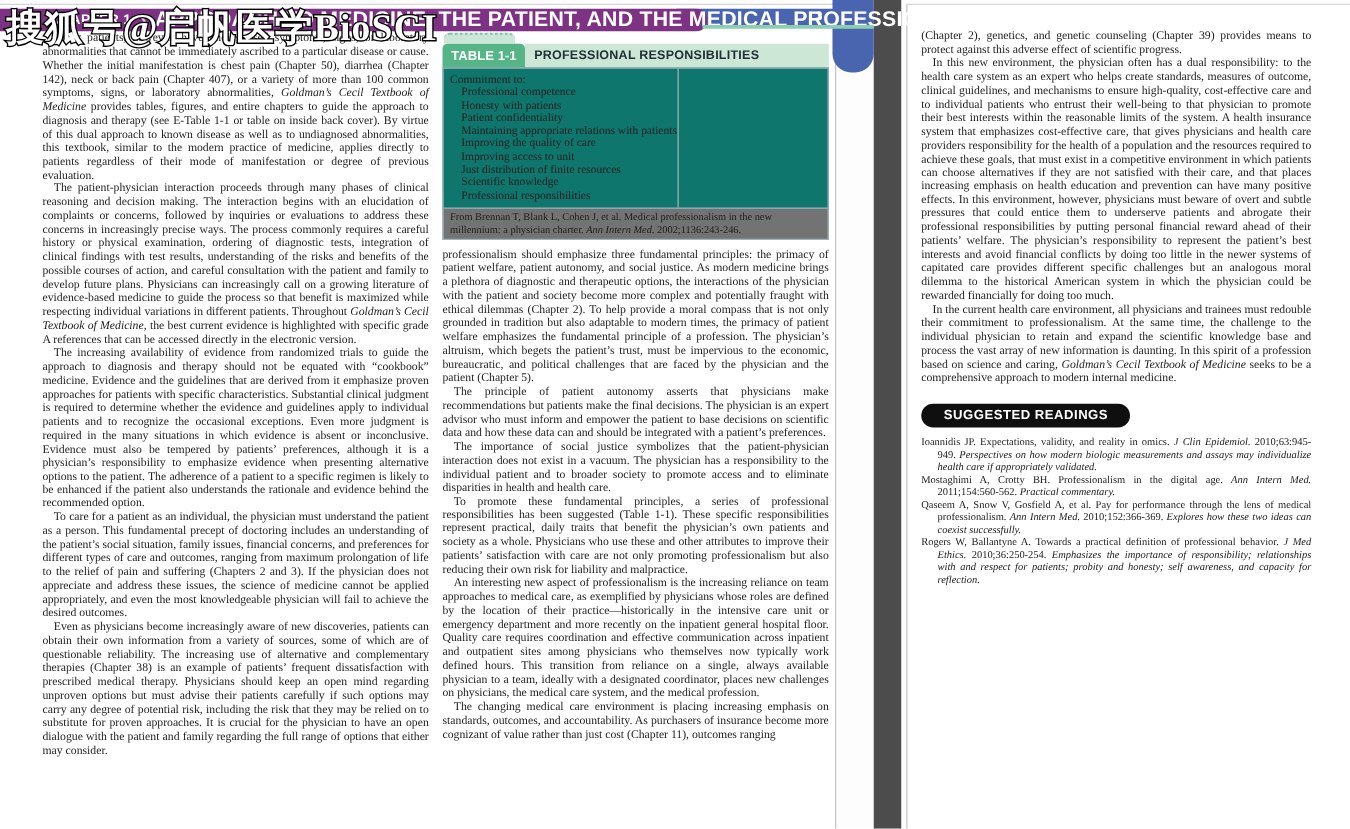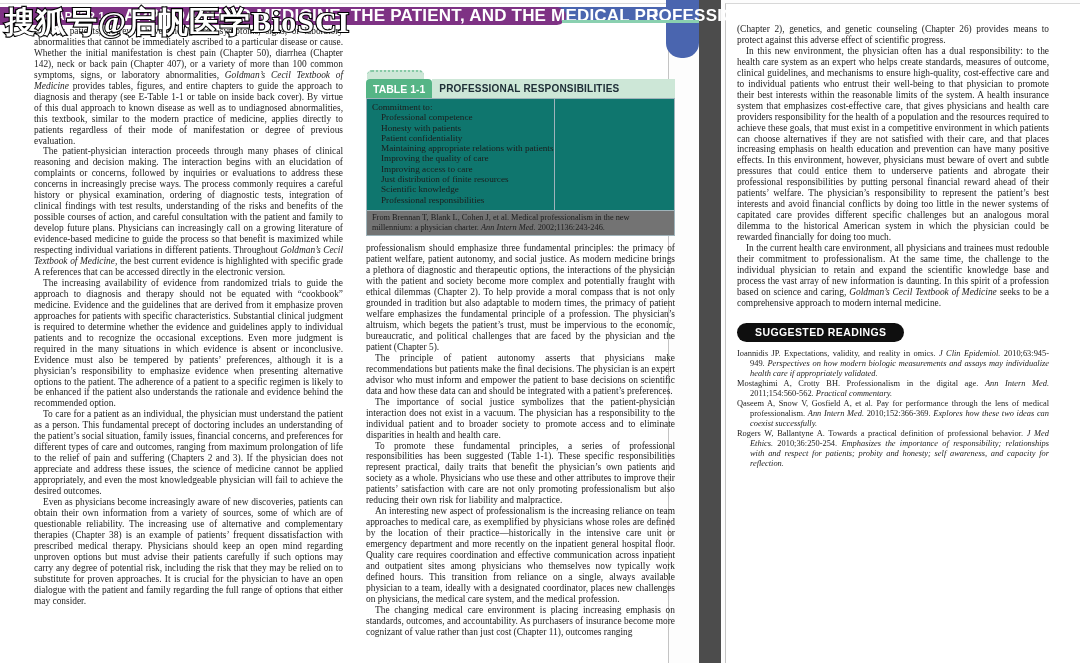--- a/index.html
+++ b/index.html
@@ -33,21 +33,21 @@
 
   
   .watermark { position: absolute; left: 5px; top: 2px; z-index: 9; white-space: nowrap;
                font-family: Liberation Serif, serif; font-weight: bold; font-size: 30px;
                letter-spacing: 1px; color: #ffffff; -webkit-text-stroke: 2.2px #000;
                paint-order: stroke fill; }
 
   
   .col { position: absolute; }
   .col-left  { left: 34px;  top: 26px; width: 309px; }
-  .col-mid   { left: 366px; top: 26px; width: 309px; margin-top: 44px; }
+  .col-mid   { left: 354px; top: 26px; width: 309px; }
   .col-right { left: 737px; top: 24px; width: 312px; }
   .bodytext p { font-size: 9.4px; line-height: 10.95px; text-align: justify; text-indent: 9px; }
   .bodytext p.noindent { text-indent: 0; }
   .it { font-style: italic; }
 
   
   .tbl { margin-bottom: 7px; }
   .tbl-pretab { width: 57px; height: 9px; background: #cde7d7; border-top: 2px dotted #86c9a6;
                 border-radius: 5px 5px 0 0; margin-left: 1px; }
   .tbl-head { display: flex; align-items: stretch; height: 19px; font-family: "Liberation Sans", sans-serif; }
@@ -109,21 +109,21 @@
         <div class="tbl-title">PROFESSIONAL RESPONSIBILITIES</div>
       </div>
       <div class="tbl-body">
         <div>Commitment to:</div>
         <div class="tbl-items">
             <div>Professional competence</div>
             <div>Honesty with patients</div>
             <div>Patient confidentiality</div>
             <div>Maintaining appropriate relations with patients</div>
             <div>Improving the quality of care</div>
-            <div>Improving access to care</div>
+            <div>Improving access to unit</div>
             <div>Just distribution of finite resources</div>
             <div>Scientific knowledge</div>
             <div>Professional responsibilities</div>
           </div>
       </div>
       <div class="tbl-src bodytext">
           <p class="noindent"><span>From Brennan T, Blank L, Cohen J, et al. Medical professionalism in the new millennium: a physician charter. </span><span class="it">Ann Intern Med.</span><span> 2002;1136:243-246.</span></p>
         </div>
     </div>
     <div class="bodytext">
@@ -131,21 +131,21 @@
         <p><span>The principle of patient autonomy asserts that physicians make recommendations but patients make the final decisions. The physician is an expert advisor who must inform and empower the patient to base decisions on scientific data and how these data can and should be integrated with a patient’s preferences.</span></p>
         <p><span>The importance of social justice symbolizes that the patient-physician interaction does not exist in a vacuum. The physician has a responsibility to the individual patient and to broader society to promote access and to eliminate disparities in health and health care.</span></p>
         <p><span>To promote these fundamental principles, a series of professional responsibilities has been suggested (Table 1-1). These specific responsibilities represent practical, daily traits that benefit the physician’s own patients and society as a whole. Physicians who use these and other attributes to improve their patients’ satisfaction with care are not only promoting professionalism but also reducing their own risk for liability and malpractice.</span></p>
         <p><span>An interesting new aspect of professionalism is the increasing reliance on team approaches to medical care, as exemplified by physicians whose roles are defined by the location of their practice—historically in the intensive care unit or emergency department and more recently on the inpatient general hospital floor. Quality care requires coordination and effective communication across inpatient and outpatient sites among physicians who themselves now typically work defined hours. This transition from reliance on a single, always available physician to a team, ideally with a designated coordinator, places new challenges on physicians, the medical care system, and the medical profession.</span></p>
         <p><span>The changing medical care environment is placing increasing emphasis on standards, outcomes, and accountability. As purchasers of insurance become more cognizant of value rather than just cost (Chapter 11), outcomes ranging</span></p>
       </div>
   </div>
 
   <div class="col col-right">
     <div class="bodytext">
-        <p class="noindent"><span>(Chapter 2), genetics, and genetic counseling (Chapter 26) provides means to protect against this adverse effect of scientific progress.</span></p>
+        <p class="noindent"><span>(Chapter 2), genetics, and genetic counseling (Chapter 39) provides means to protect against this adverse effect of scientific progress.</span></p>
         <p><span>In this new environment, the physician often has a dual responsibility: to the health care system as an expert who helps create standards, measures of outcome, clinical guidelines, and mechanisms to ensure high-quality, cost-effective care and to individual patients who entrust their well-being to that physician to promote their best interests within the reasonable limits of the system. A health insurance system that emphasizes cost-effective care, that gives physicians and health care providers responsibility for the health of a population and the resources required to achieve these goals, that must exist in a competitive environment in which patients can choose alternatives if they are not satisfied with their care, and that places increasing emphasis on health education and prevention can have many positive effects. In this environment, however, physicians must beware of overt and subtle pressures that could entice them to underserve patients and abrogate their professional responsibilities by putting personal financial reward ahead of their patients’ welfare. The physician’s responsibility to represent the patient’s best interests and avoid financial conflicts by doing too little in the newer systems of capitated care provides different specific challenges but an analogous moral dilemma to the historical American system in which the physician could be rewarded financially for doing too much.</span></p>
         <p><span>In the current health care environment, all physicians and trainees must redouble their commitment to professionalism. At the same time, the challenge to the individual physician to retain and expand the scientific knowledge base and process the vast array of new information is daunting. In this spirit of a profession based on science and caring, </span><span class="it">Goldman’s Cecil Textbook of Medicine</span><span> seeks to be a comprehensive approach to modern internal medicine.</span></p>
       </div>
     <div>
       <span class="sr-pill">SUGGESTED READINGS</span>
     </div>
     <div class="readings">
         <div class="reading"><span>Ioannidis JP. Expectations, validity, and reality in omics. </span><span class="it">J Clin Epidemiol.</span><span> 2010;63:945-949. </span><span class="it">Perspectives on how modern biologic measurements and assays may individualize health care if appropriately validated.</span></div>
         <div class="reading"><span>Mostaghimi A, Crotty BH. Professionalism in the digital age. </span><span class="it">Ann Intern Med.</span><span> 2011;154:560-562. </span><span class="it">Practical commentary.</span></div>
         <div class="reading"><span>Qaseem A, Snow V, Gosfield A, et al. Pay for performance through the lens of medical professionalism. </span><span class="it">Ann Intern Med.</span><span> 2010;152:366-369. </span><span class="it">Explores how these two ideas can coexist successfully.</span></div>

